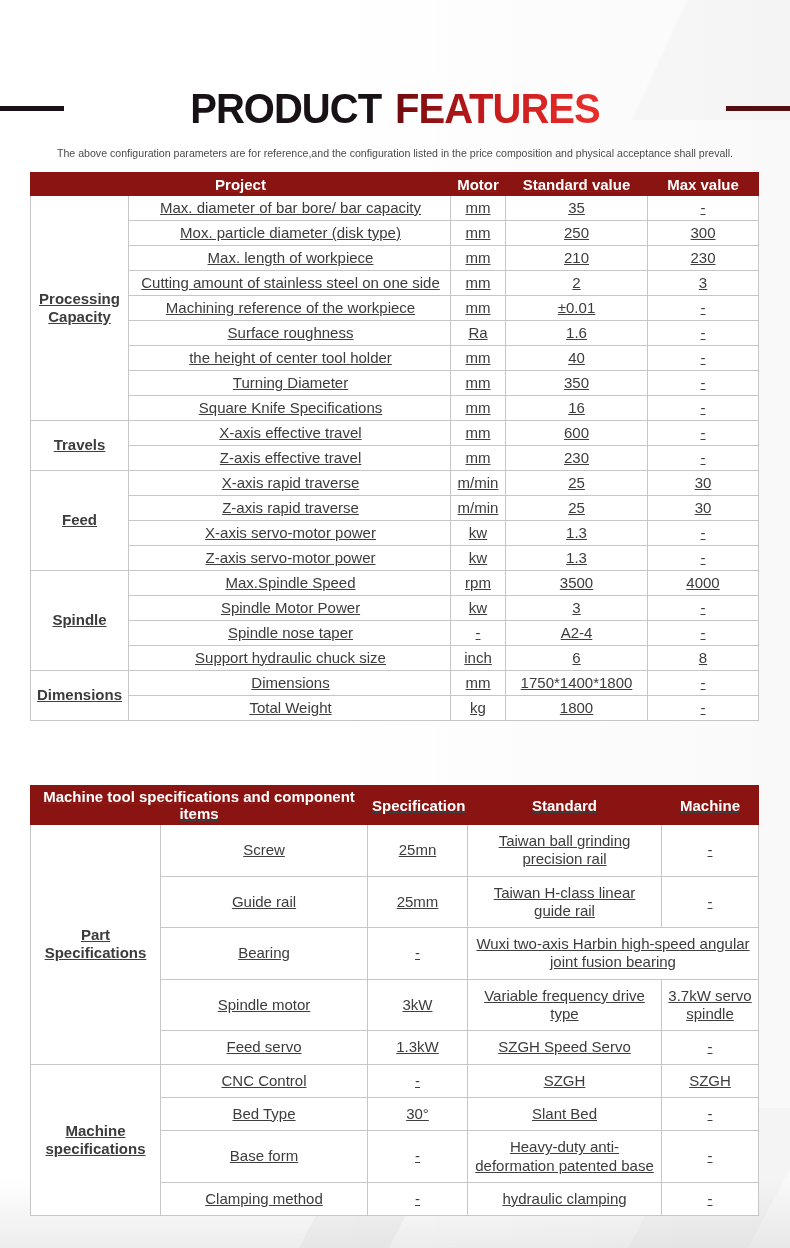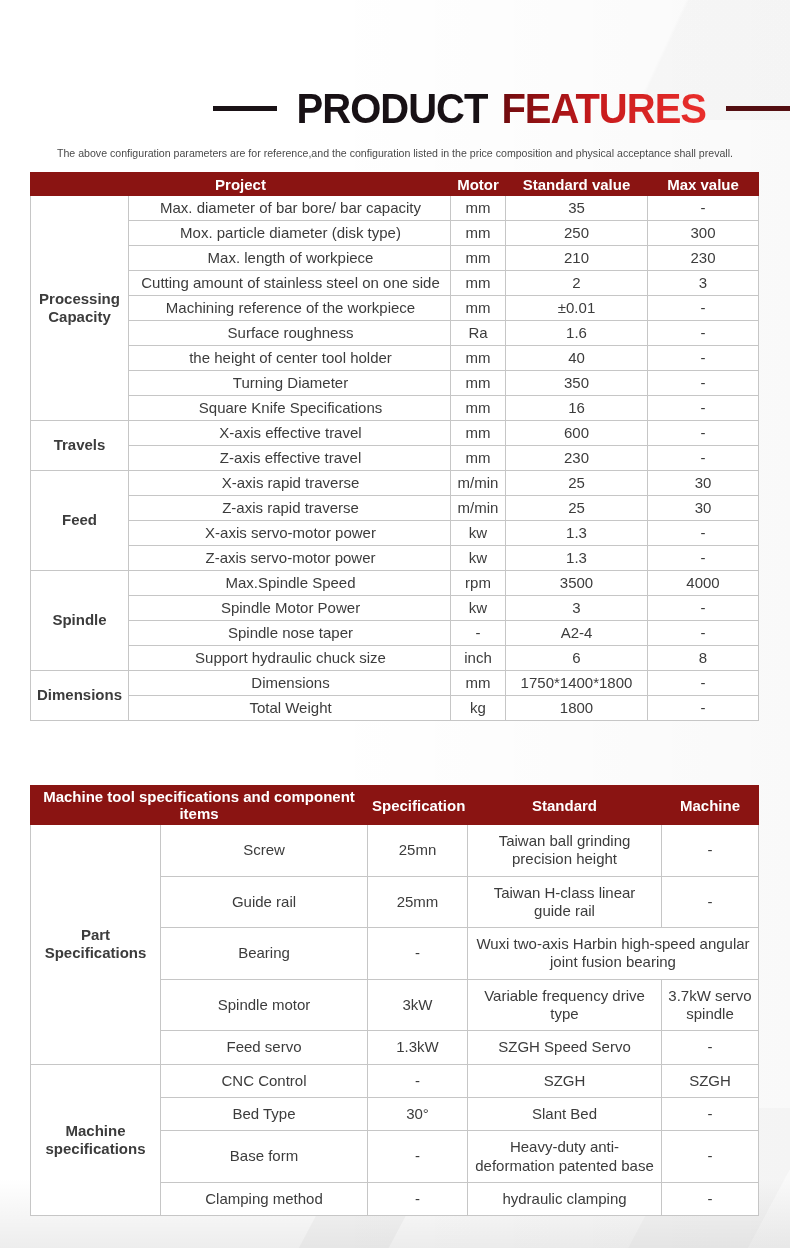--- a/index.html
+++ b/index.html
@@ -30,21 +30,21 @@
   .bg-top-right {
     position: absolute; top: 0; right: 0; width: 300px; height: 120px;
     background: linear-gradient(115deg, rgba(0,0,0,0) 55%, rgba(0,0,0,0.02) 56%);
   }
 
   .page { position: relative; z-index: 1; width: 790px; height: 1248px; }
 
   
   .title-row {
     position: absolute; top: 88px; left: 0; width: 100%;
-    display: flex; align-items: center; justify-content: flex-end; gap: 20px;
+    display: flex; align-items: center; justify-content: space-between; gap: 20px;
   }
   .title-dash { width: 64px; height: 5px; }
   .title-dash.left  { background: #1a1216; }
   .title-dash.right { background: #530e11; }
   h1.page-title {
     font-size: 40px; font-weight: 800; letter-spacing: -1px;
     white-space: nowrap; transform: scaleY(1.05);
     display: flex; gap: 14px; line-height: 1;
   }
   .title-black { color: #181115; }
@@ -54,20 +54,21 @@
   }
   .subtitle {
     position: absolute; top: 147px; left: 0; width: 100%;
     text-align: center; font-size: 10.6px; color: #4a4a4a; letter-spacing: 0;
   }
 
   
   table.spec-table {
     position: absolute; border-collapse: collapse; table-layout: fixed;
     background: #b91c1c;
+    text-decoration: underline;
   }
   #spec-table   { left: 30px; top: 172px; width: 728px; }
   #component-table { left: 30px; top: 785px; width: 728px; }
 
   table.spec-table th {
     background: #8a1412; color: #ffffff; font-weight: 700; font-size: 15px;
     height: 23px; padding: 2px 4px; border: 1px solid #8a1412;
   }
   table.spec-table td {
     border: 1px solid #c6c6c6; font-size: 15px; color: #3c3c3c;
@@ -270,21 +271,21 @@
           <th>Specification</th>
           <th>Standard</th>
           <th>Machine</th>
         </tr>
       </thead>
       <tbody>
         <tr>
           <td rowspan="5" class="group-cell">Part Specifications</td>
           <td class="col-item">Screw</td>
           <td class="col-spec">25mn</td>
-          <td class="col-standard">Taiwan ball grinding precision height</td>
+          <td class="col-standard">Taiwan ball grinding precision rail</td>
           <td class="col-optional">-</td>
         </tr>
         <tr>
           <td class="col-item">Guide rail</td>
           <td class="col-spec">25mm</td>
           <td class="col-standard">Taiwan H-class linear guide rail</td>
           <td class="col-optional">-</td>
         </tr>
         <tr>
           <td class="col-item">Bearing</td>

